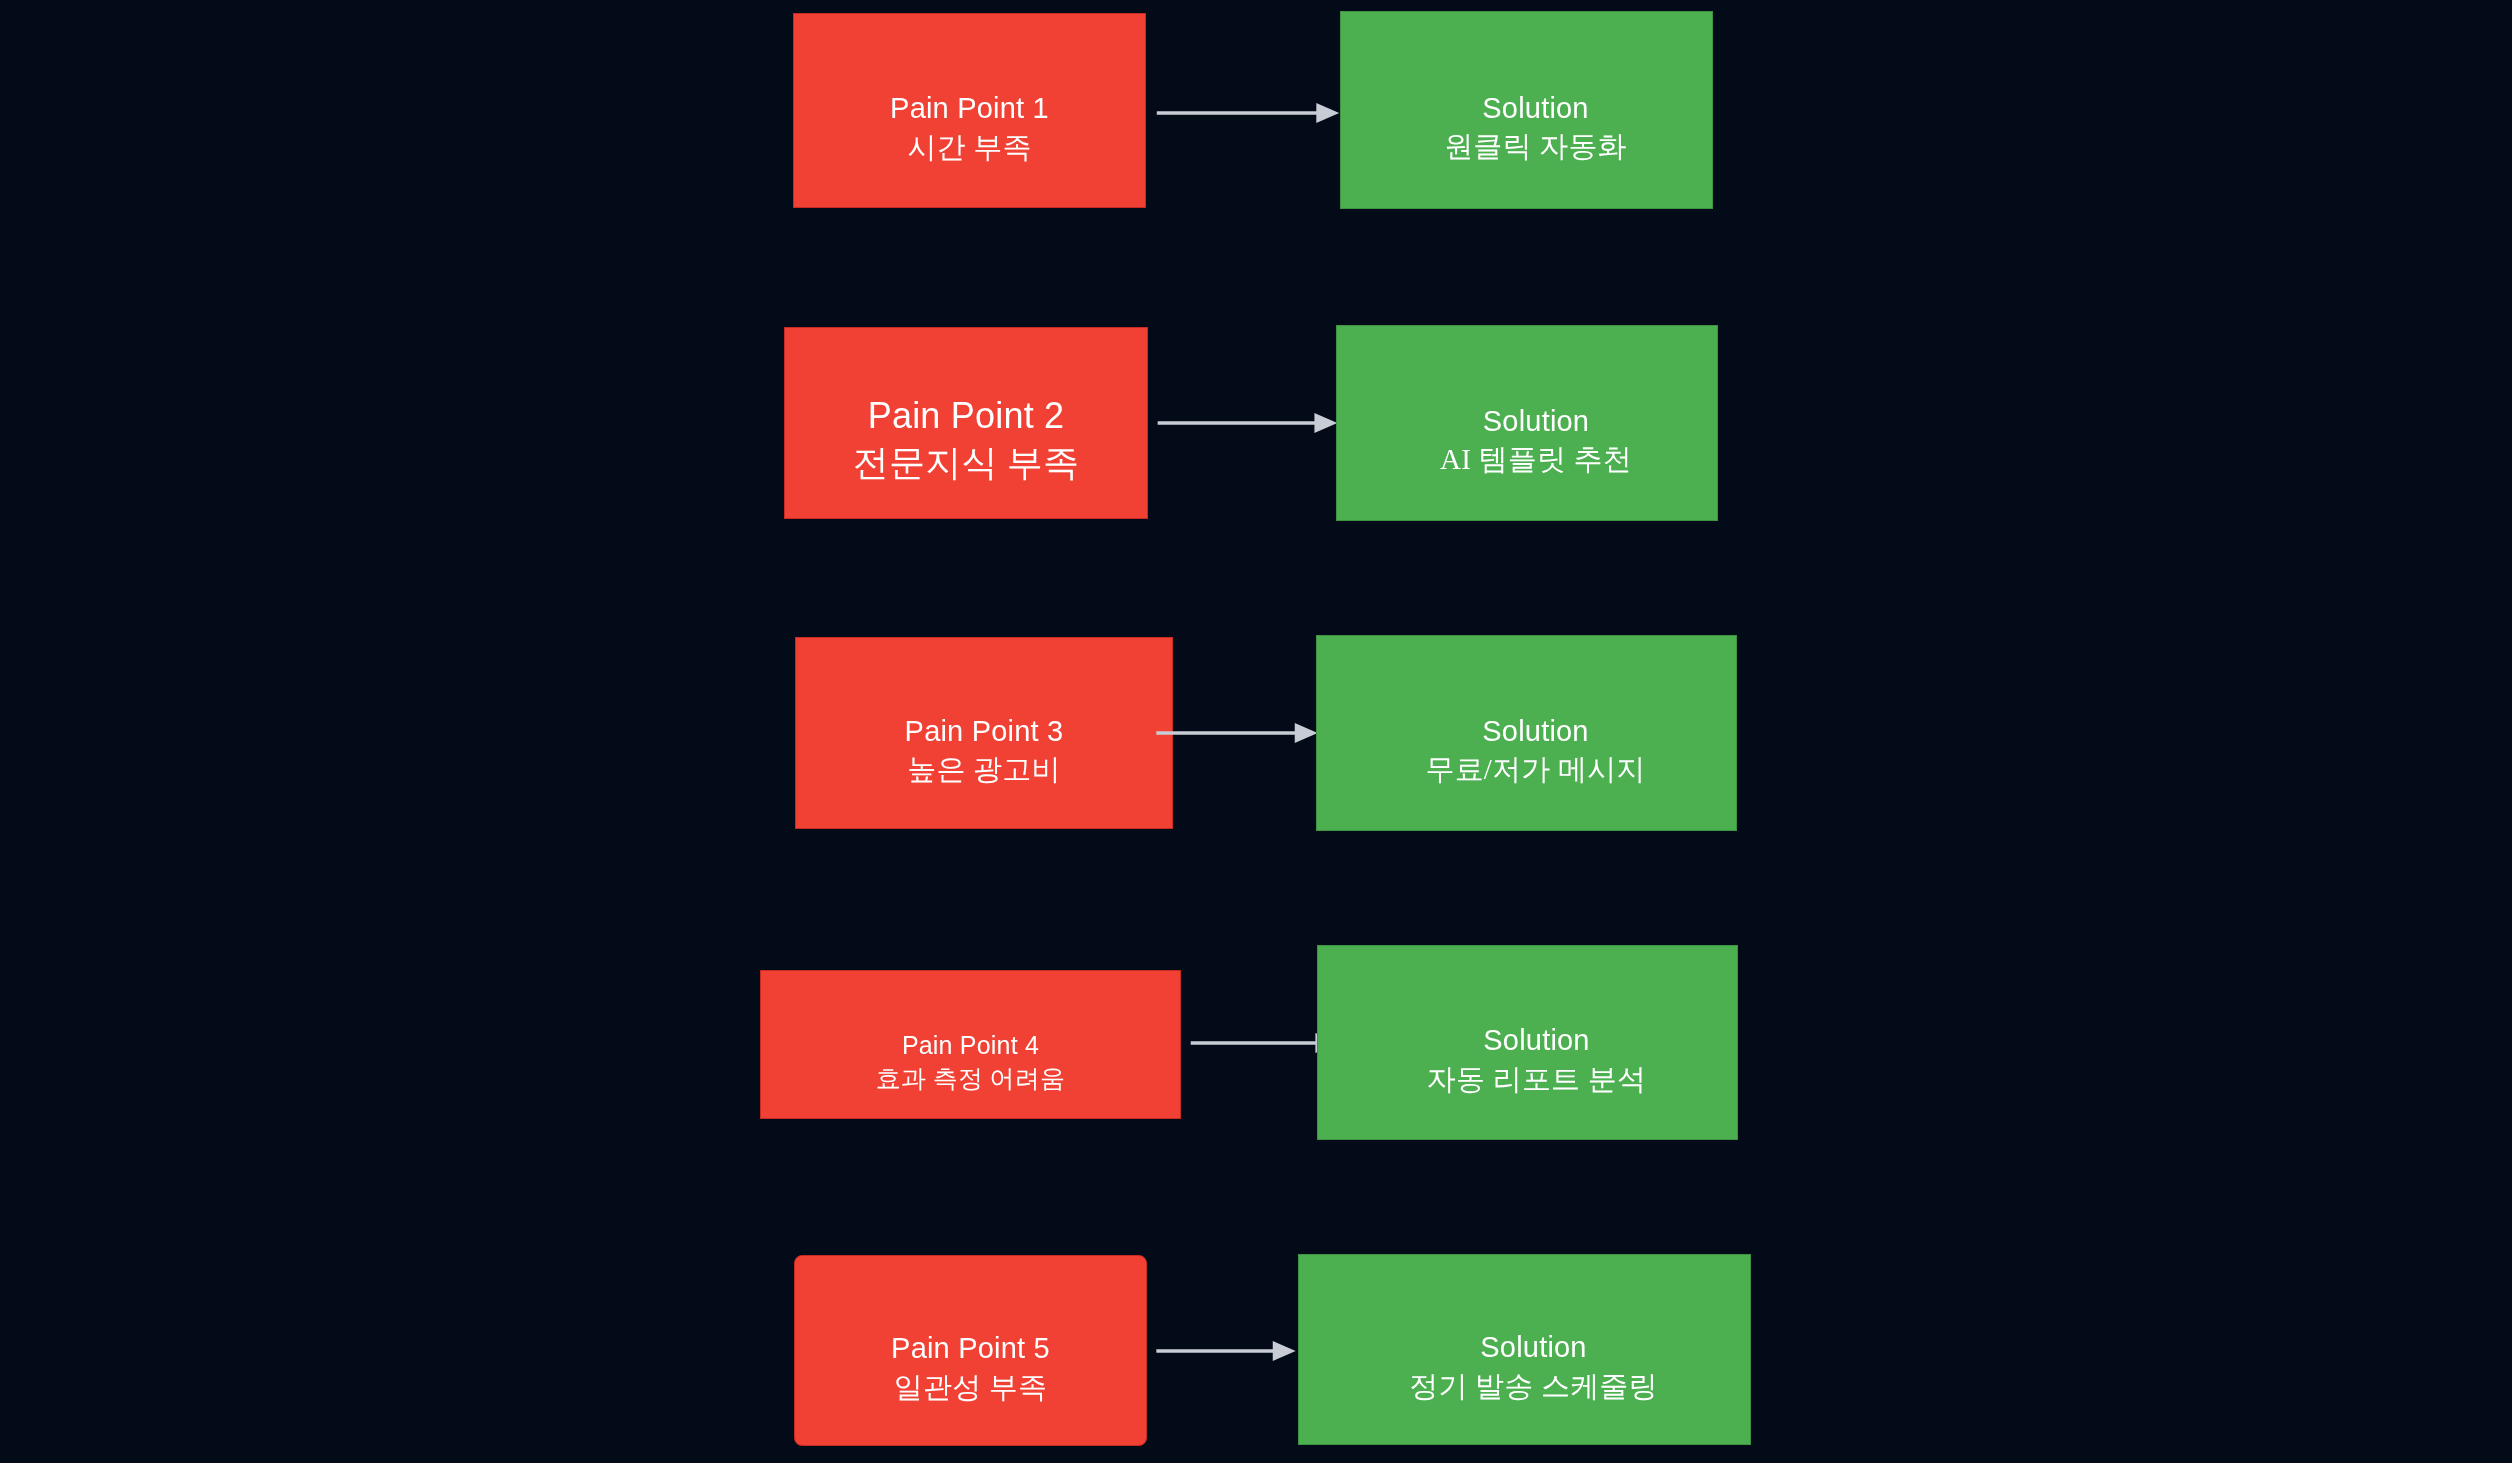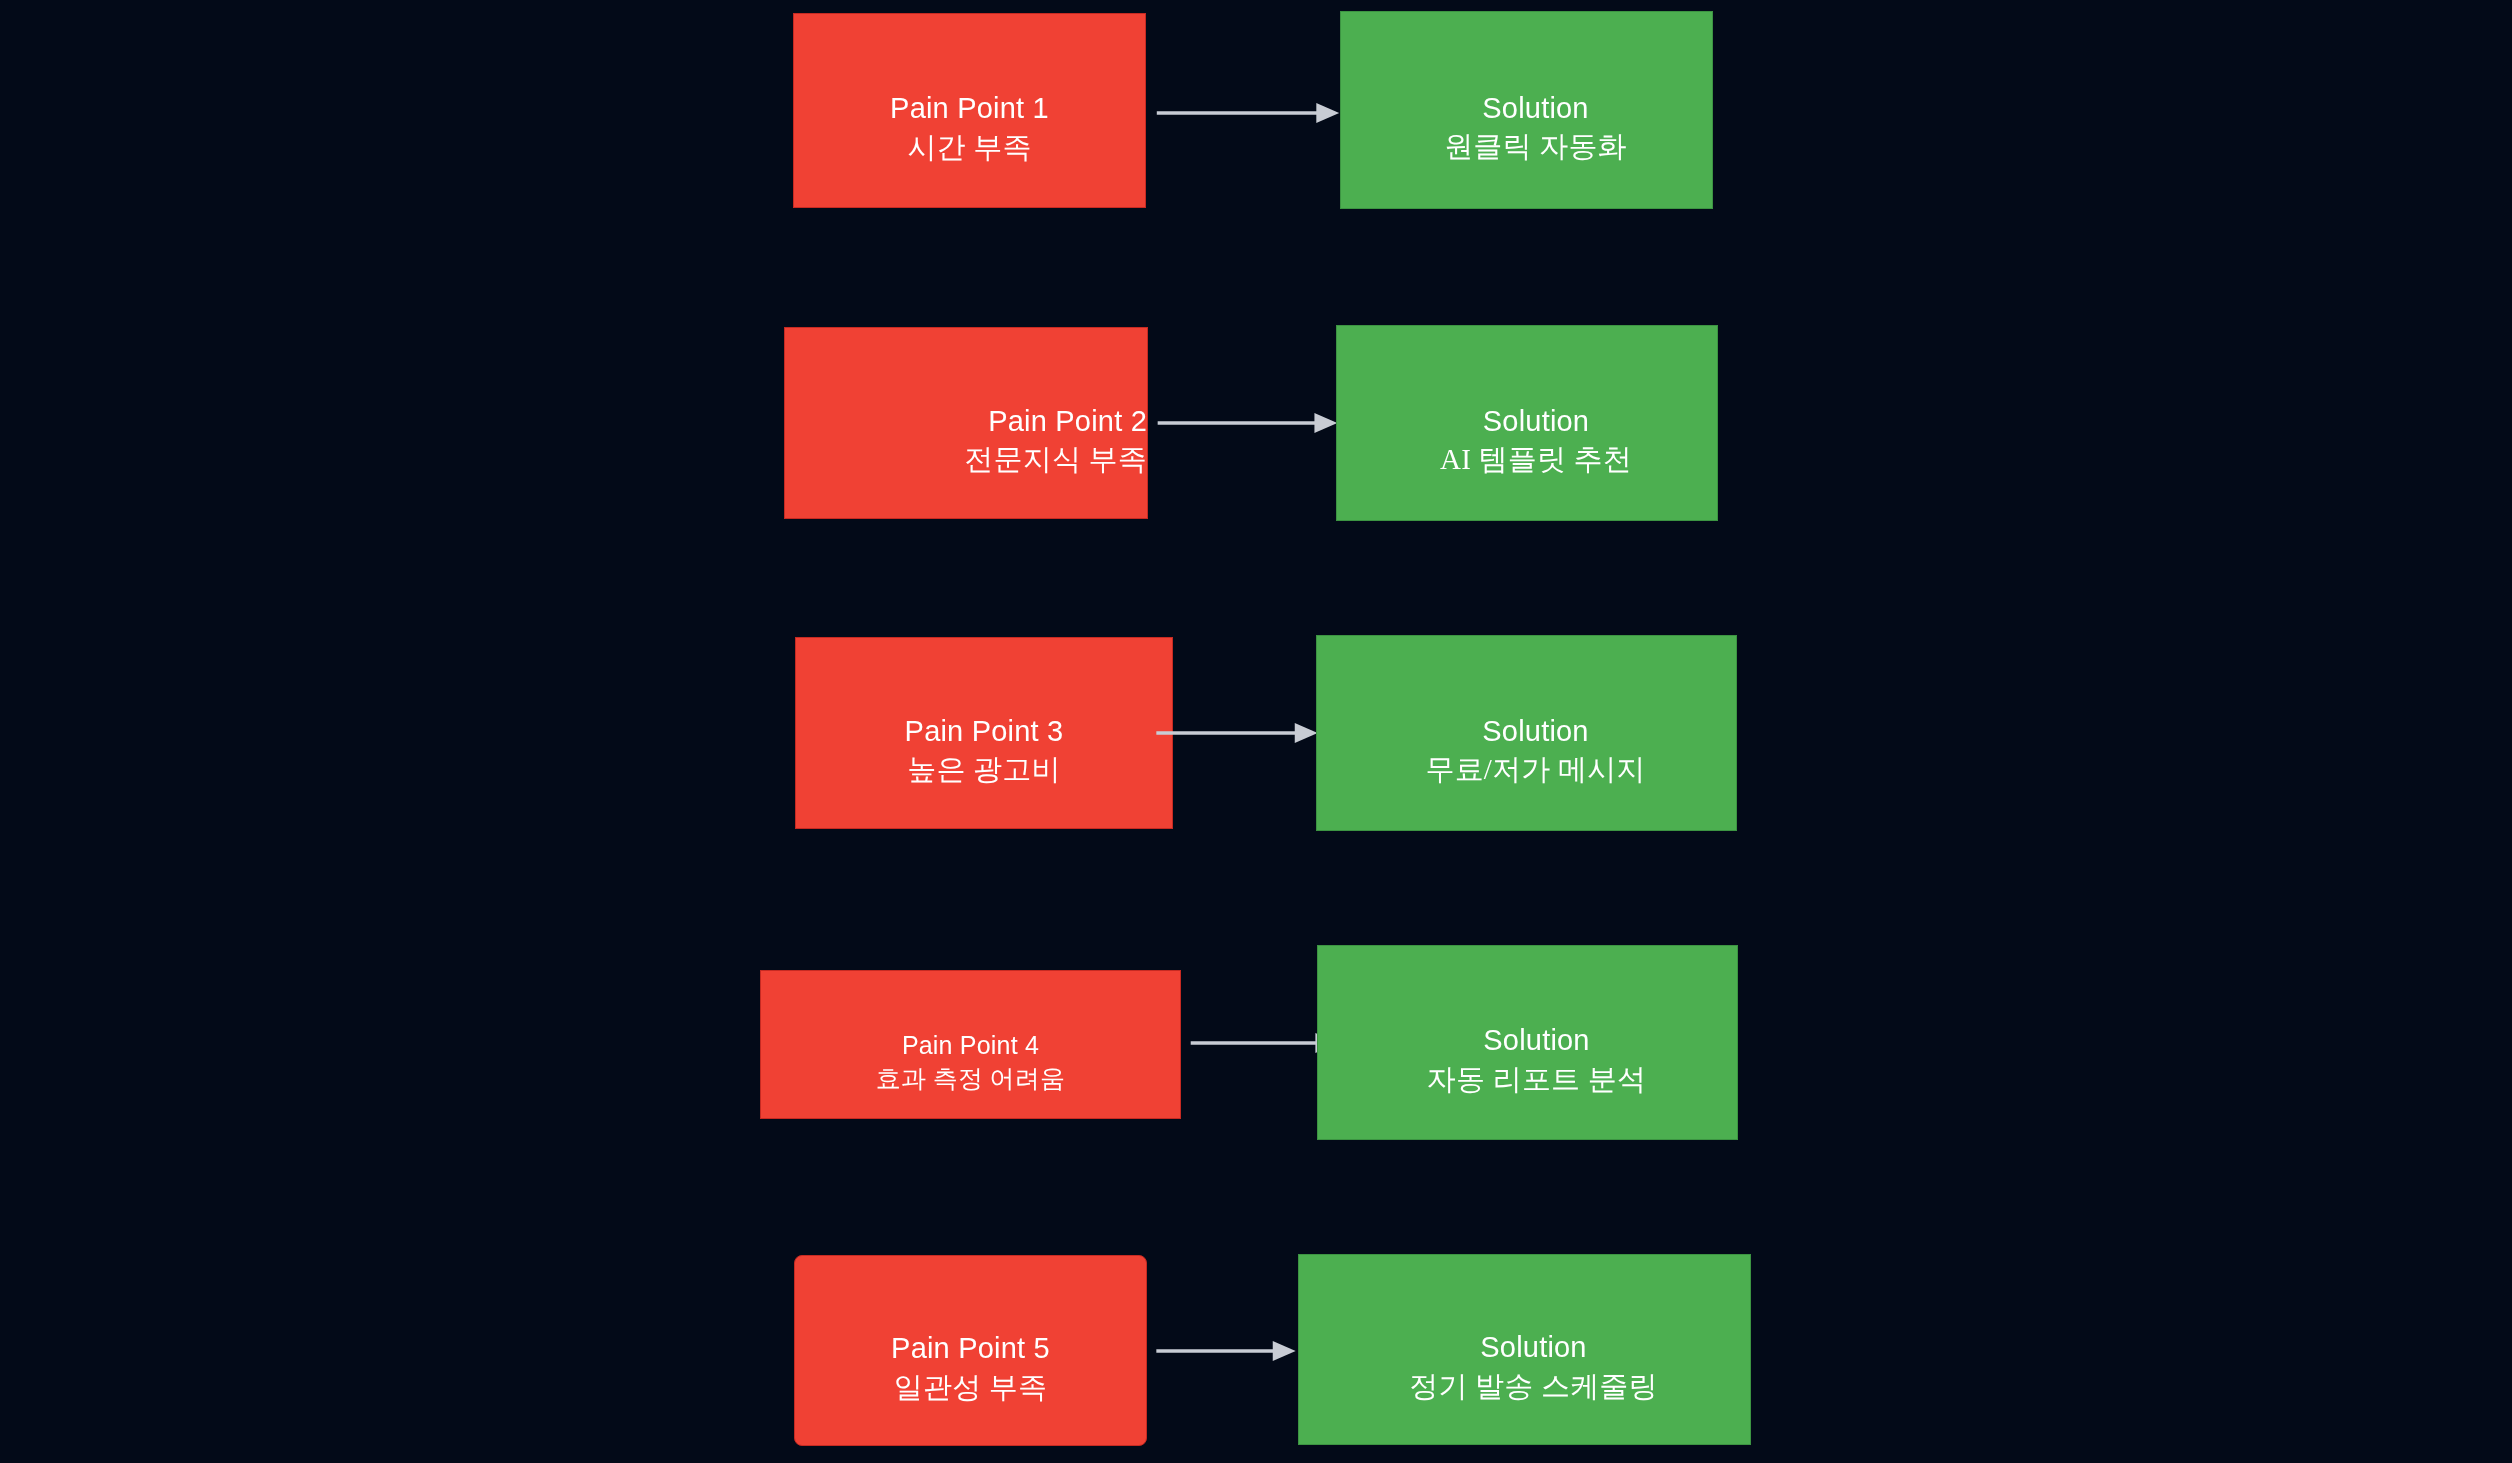--- a/index.html
+++ b/index.html
@@ -64,21 +64,21 @@
         <polygon points="174,1 199,12 174,23" fill="#c8ccd4"></polygon>
       </svg>
     </div>
     <div class="node sol" style="left:1340px; top:11px; width:373px; height:198px; font-size:29px;">
       <span class="l1">Solution</span>
       <span class="l2">원클릭 자동화</span>
     </div>
   </div>
 
   <div class="row">
-    <div class="node pain" style="left:784px; top:327px; width:364px; height:192px; font-size:29px;align-items:flex-end;">
+    <div class="node pain" style="left:784px; top:327px; width:364px; height:192px; font-size:36px;">
       <span class="l1">Pain Point 2</span>
       <span class="l2">전문지식 부족</span>
     </div>
     <div class="arrow" style="left:1157px; top:412px; width:181px;">
       <svg width="181" height="22" viewBox="0 0 196 24">
         <line x1="0" y1="12" x2="173" y2="12" stroke="#c8ccd4" stroke-width="4"></line>
         <polygon points="171,1 196,12 171,23" fill="#c8ccd4"></polygon>
       </svg>
     </div>
     <div class="node sol" style="left:1336px; top:325px; width:382px; height:196px; font-size:29px;">

